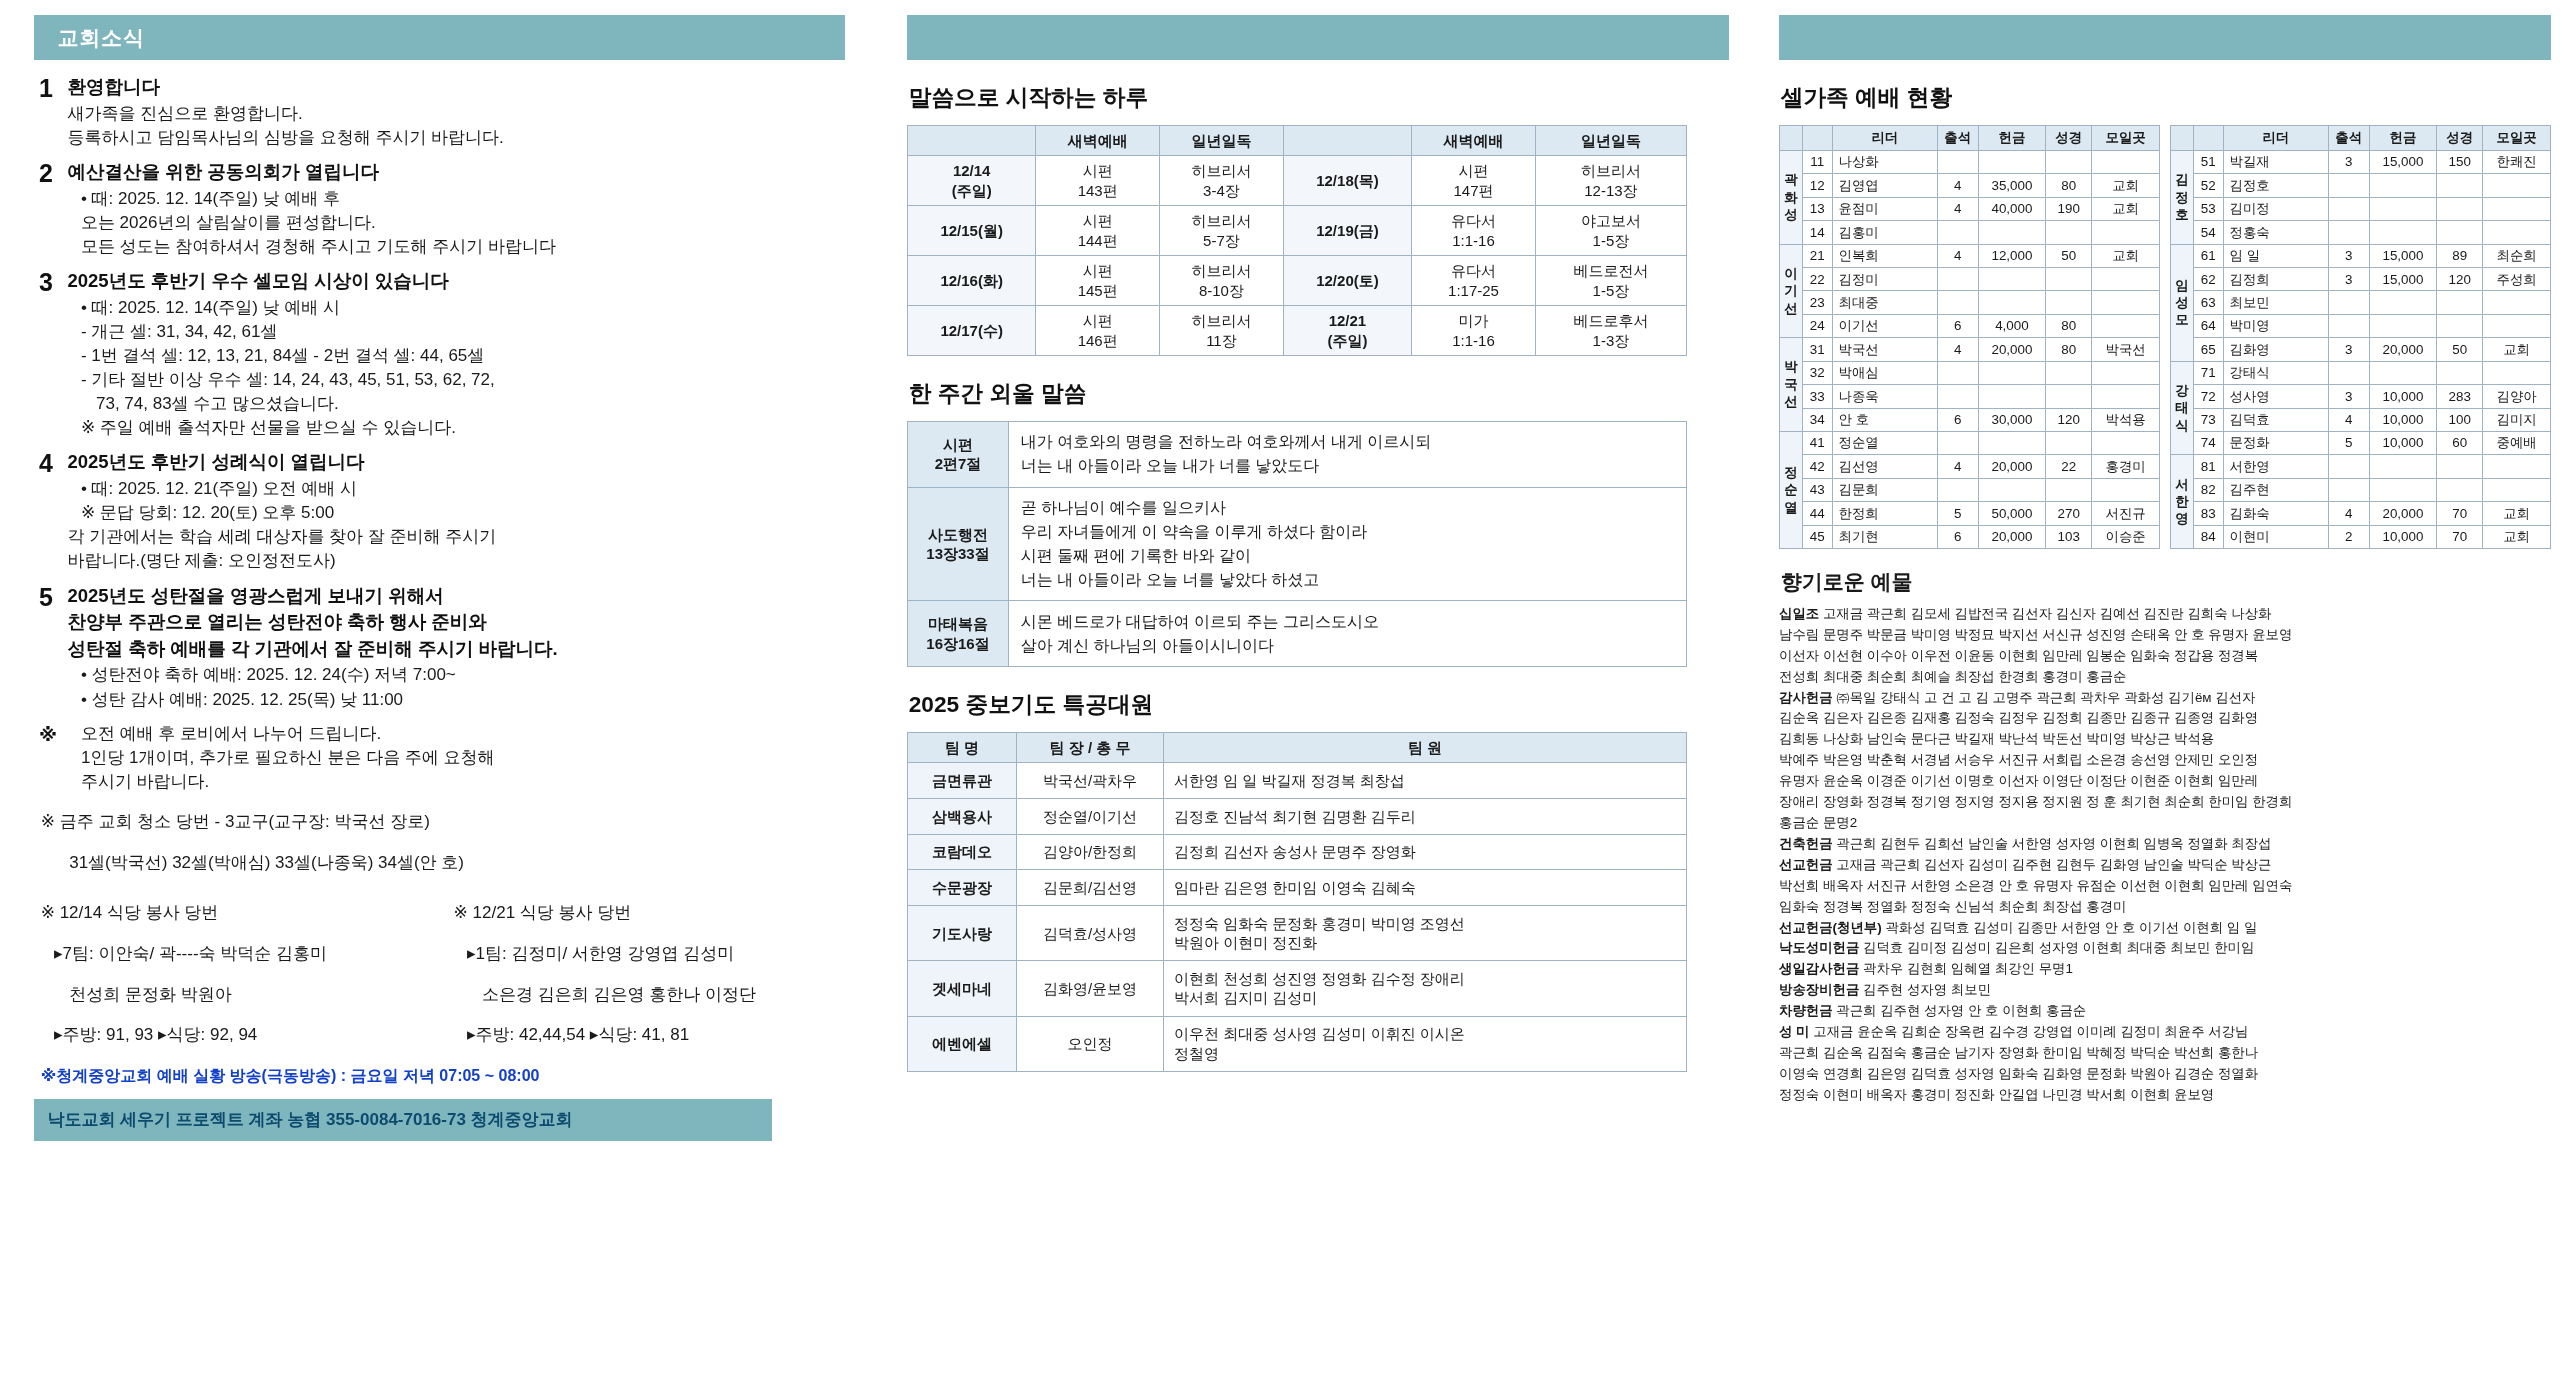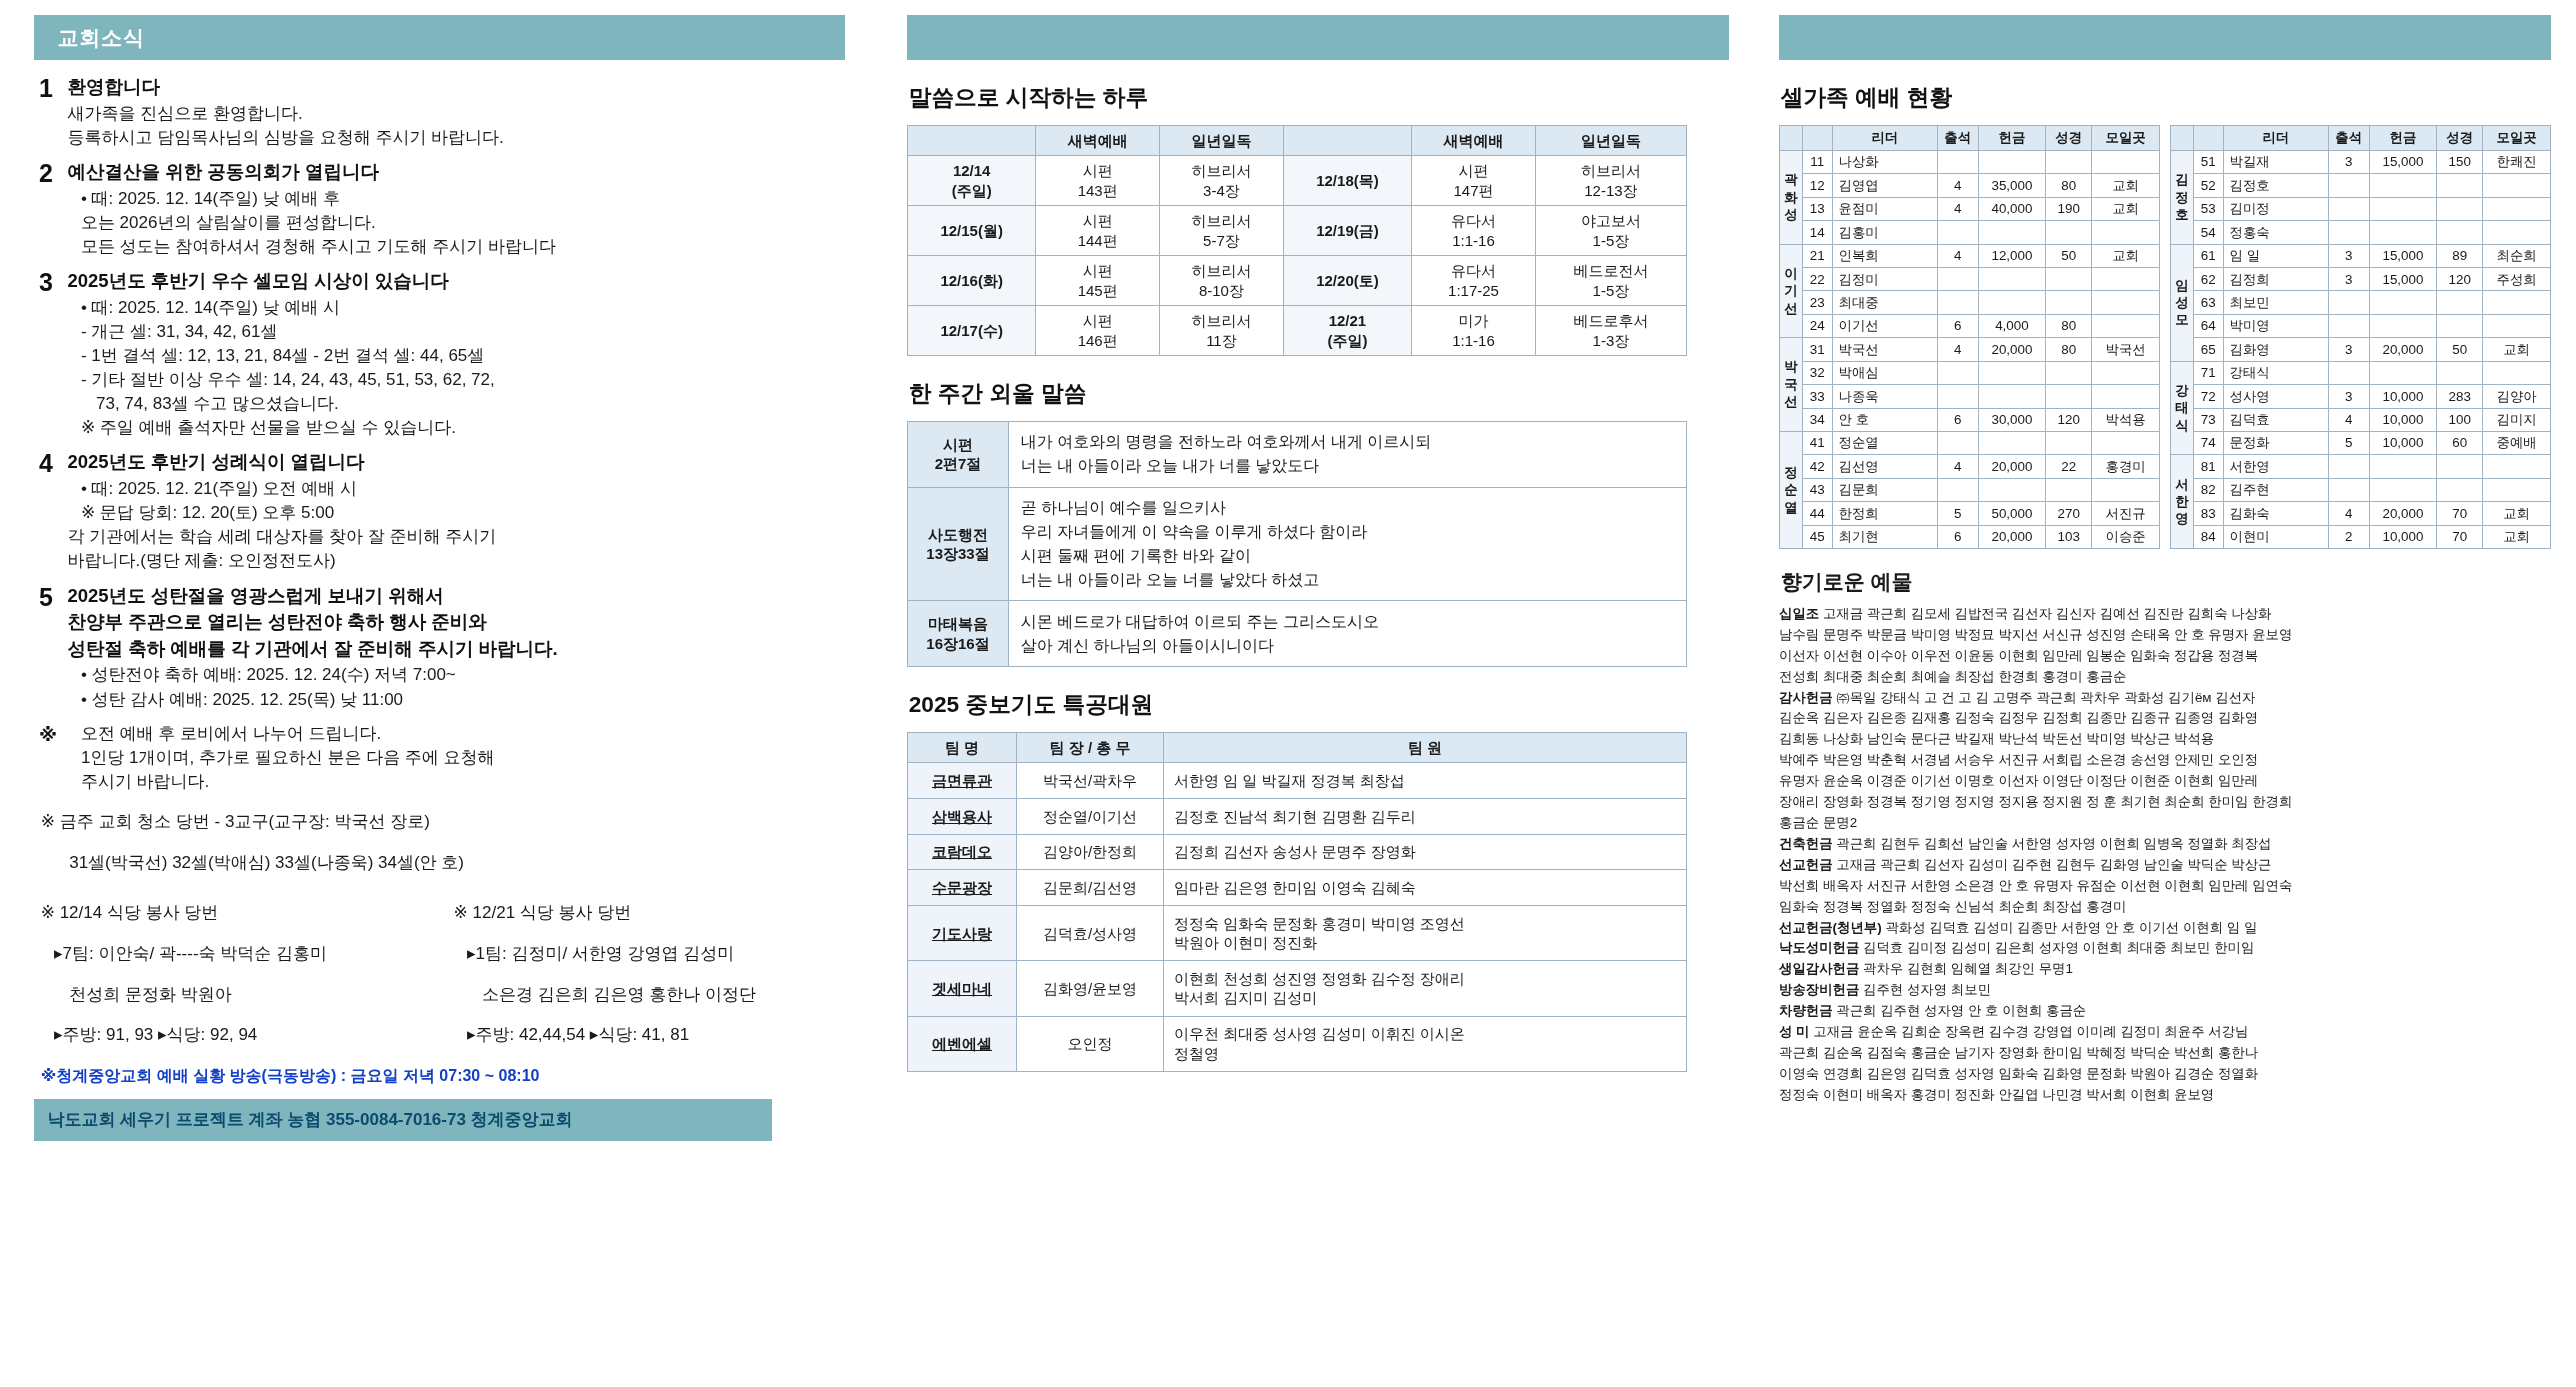--- a/index.html
+++ b/index.html
@@ -72,21 +72,21 @@
 
   
   .verse { width: 780px; }
   .verse td.ref { background: #dce9f2; font-weight: bold; width: 101px; }
   .verse td.txt { text-align: left; padding: 8.4px 11.7px; font-size: 16px; line-height: 1.5; }
 
   
   .prayer { width: 780px; }
   .prayer th { background: #dce9f2; }
   .prayer td { text-align: left; padding: 7.6px 10px; font-size: 15px; }
-  .prayer td.team { background: #eef4f9; font-weight: bold; text-align: center; width: 109px; text-decoration: underline; }
+  .prayer td.team { background: #eef4f9; font-weight: bold; text-align: center; width: 109px; }
   .prayer td.lead { text-align: center; width: 147px; border-radius: 10px; }
 
   
   .cellwrap { display: flex; gap: 10px; margin-top: 6.7px; }
   .celltbl { width: 394px; }
   .celltbl th { background: #dce9f2; font-size: 13.4px; padding: 3.4px 1.7px; }
   .celltbl td { font-size: 13.4px; padding: 2.5px 1.7px; height: 21px; }
   .celltbl td.grp { background: #eef4f9; font-weight: bold; width: 22px; font-size: 13.4px; }
   .celltbl td.idx { width: 28.5px; }
   .celltbl td.nm { text-align: left; padding-left: 5.9px; width: 101px; }
@@ -189,21 +189,21 @@
           <div class="nline indent1">▸주방: 91, 93  ▸식당: 92, 94</div>
         </div>
         <div>
           <div class="nline">※  12/21 식당 봉사 당번</div>
           <div class="nline indent1">▸1팀: 김정미/ 서한영 강영엽 김성미</div>
           <div class="nline indent2">소은경 김은희 김은영 홍한나 이정단</div>
           <div class="nline indent1">▸주방: 42,44,54  ▸식당: 41, 81</div>
         </div>
       </div>
 
-      <div class="blue" style="margin-top:18.5px;">※청계중앙교회 예배 실황 방송(극동방송) : 금요일 저녁 07:30 ~ 08:10</div>
+      <div class="blue" style="margin-top:18.5px;">※청계중앙교회 예배 실황 방송(극동방송) : 금요일 저녁 07:05 ~ 08:00</div>
     </div>
 
     <div class="accountbar">낙도교회 세우기 프로젝트 계좌 농협 355-0084-7016-73 청계중앙교회</div>
   </div>
 
   <div class="col col2">
     <div class="barblank"></div>
 
     <div class="sectitle first">말씀으로 시작하는 하루</div>
     <table class="tbl bible">

